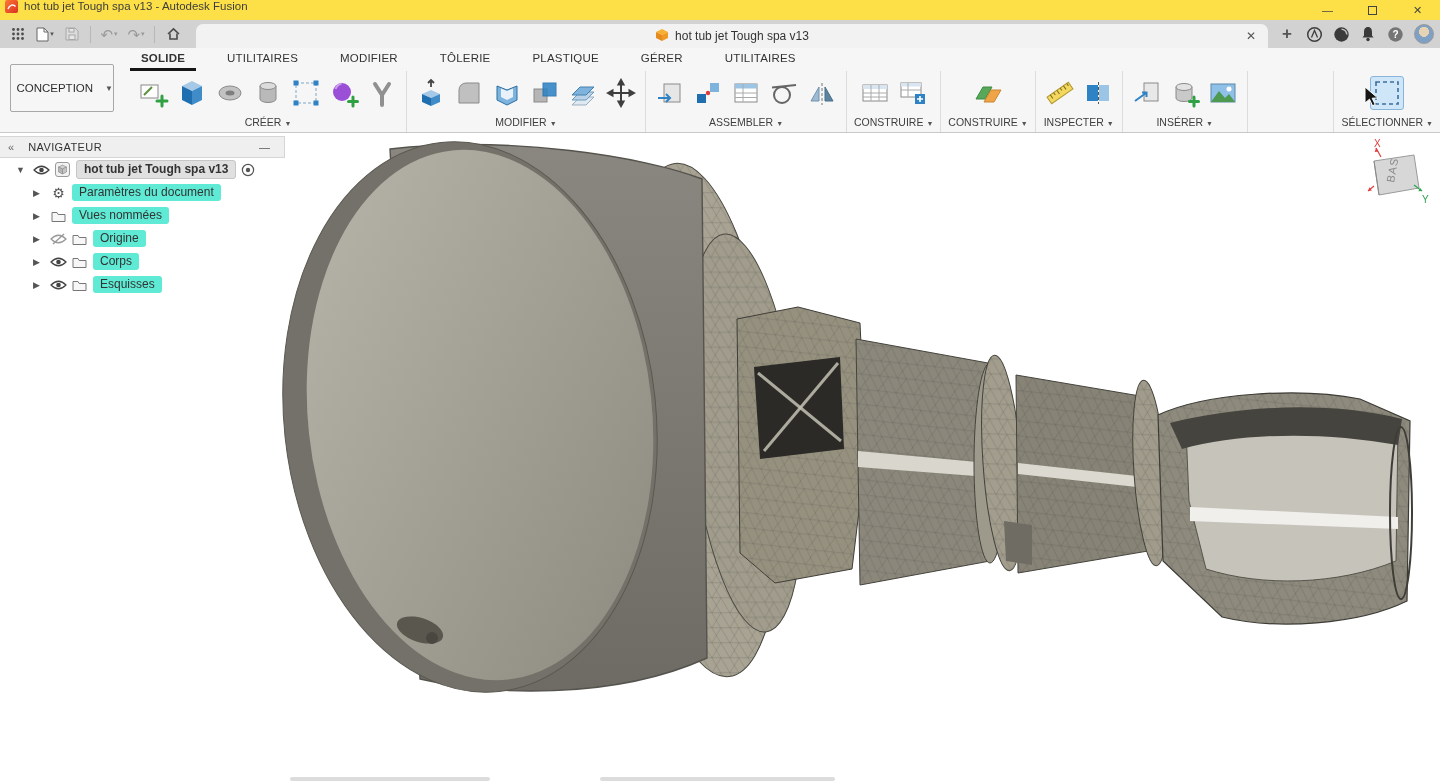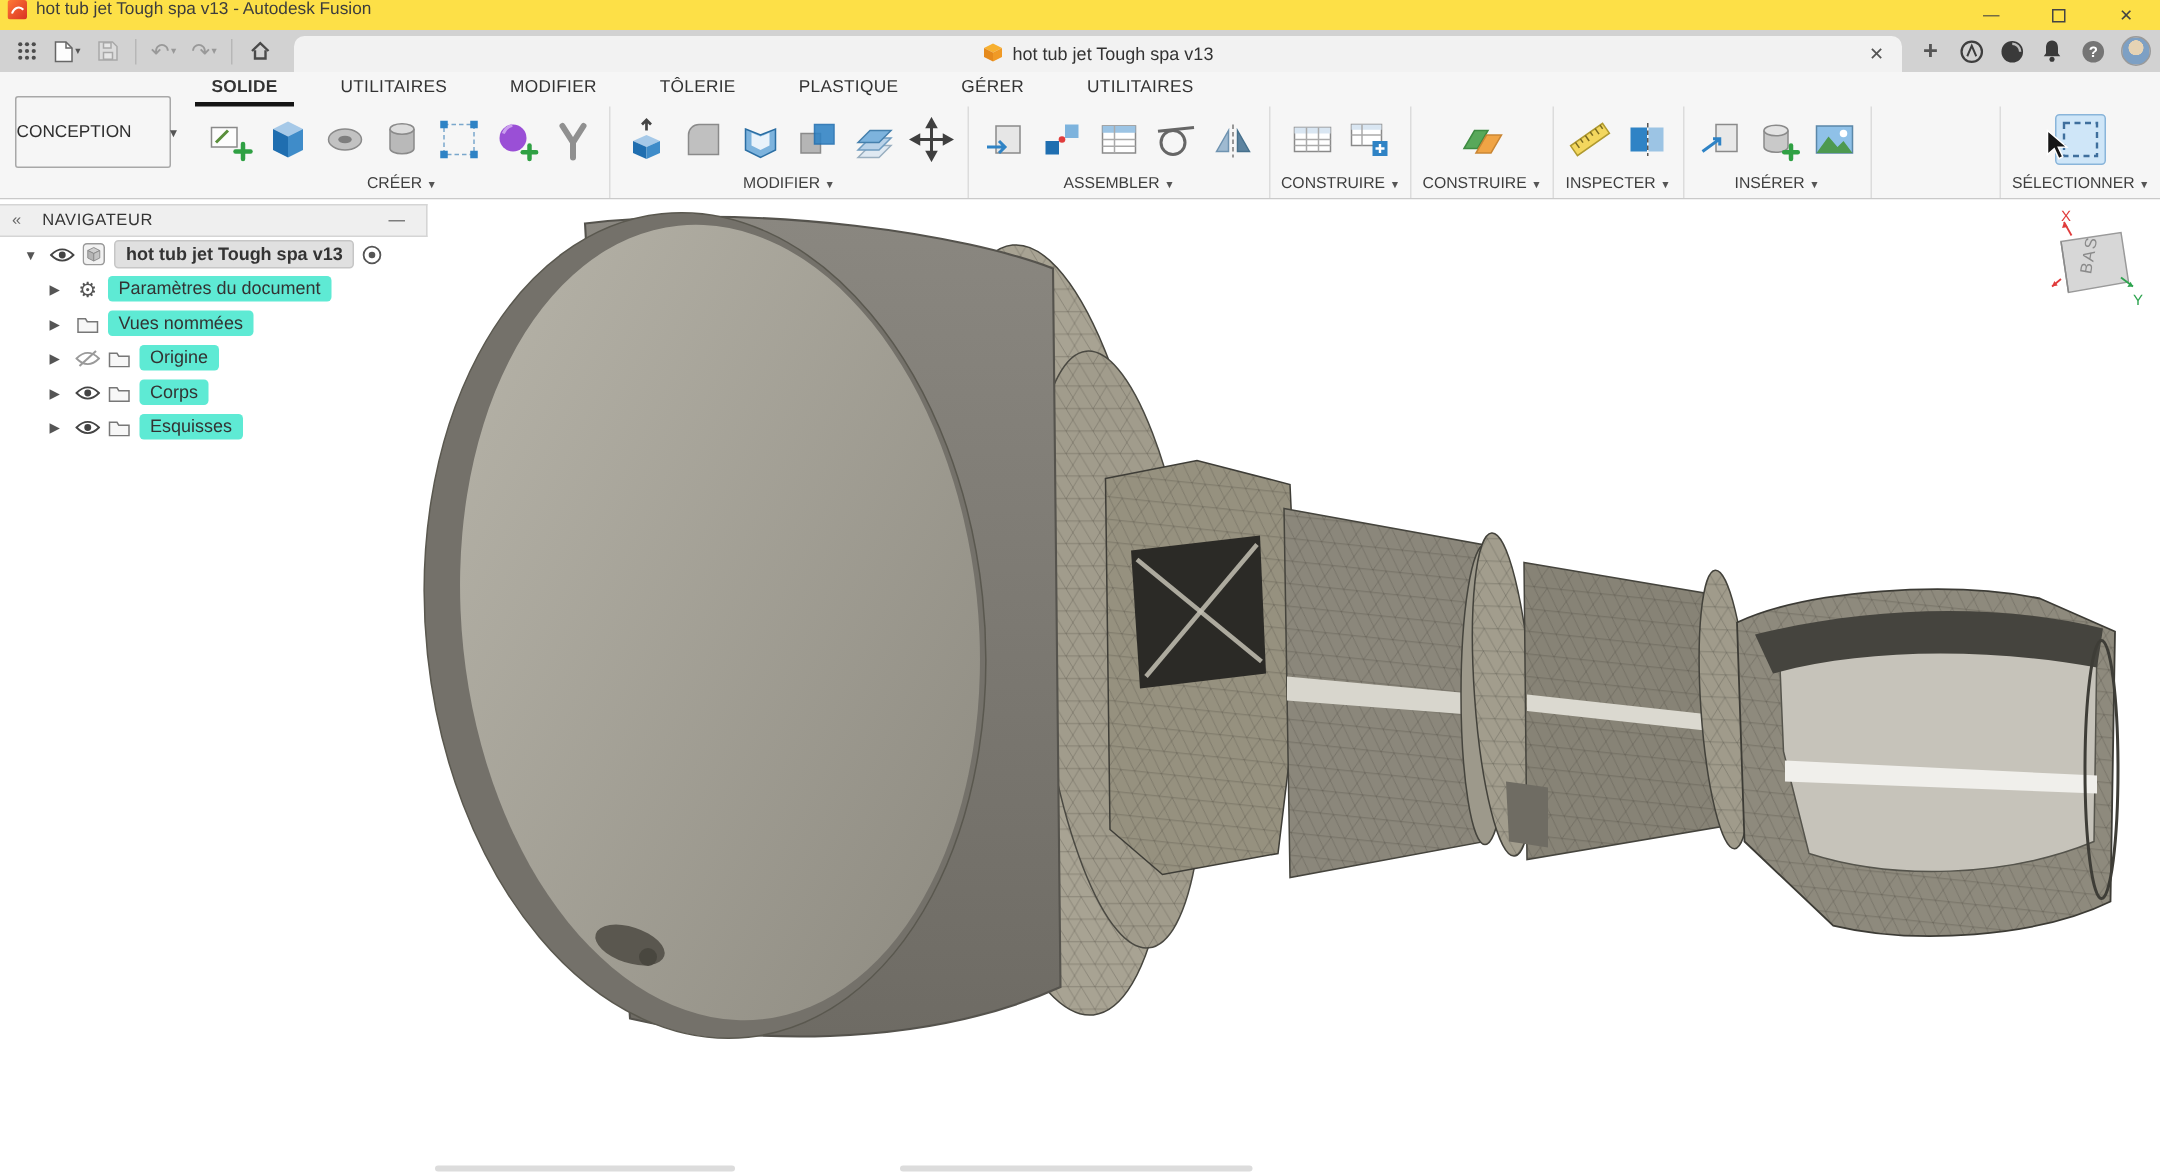--- a/index.html
+++ b/index.html
@@ -30,21 +30,21 @@
   .tab-close { position: absolute; right: 12px; color: #555; font-size: 12px; cursor: default; }
   .plus { font-size: 17px; color: #555; font-weight: bold; }
   .avatar { width: 20px; height: 20px; border-radius: 50%; margin-left: 4px;
     background: radial-gradient(circle at 50% 38%, #e6d3b4 0 34%, #7da0c4 36% 100%);
     border: 1px solid #9a9a9a; }
 
   
   .ribbon { height: 85px; background: #f6f6f6; border-bottom: 1px solid #c9c9c9; position: relative; }
   .workspace { position: absolute; left: 10px; top: 16px; width: 104px; height: 48px;
     border: 1px solid #a8a8a8; border-radius: 2px; background: #f6f6f6;
-    display: flex; align-items: center; justify-content: space-between; gap: 24px;
+    display: flex; align-items: center; justify-content: flex-end; gap: 12px;
     font-size: 11.5px; color: #2e2e2e; }
   .workspace .wcaret { font-size: 8px; color: #555; }
   .ribbon-tabs { margin-left: 130px; height: 23px; display: flex; align-items: stretch; gap: 20px; }
   .rtab { display: flex; align-items: center; padding: 0 11px; font-size: 11.5px;
     color: #333; border-bottom: 3px solid transparent; letter-spacing: .2px; }
   .rtab.active { font-weight: bold; border-bottom-color: #151515; }
   .ribbon-groups { margin-left: 130px; display: flex; height: 61px; }
   .rgroup { display: flex; flex-direction: column; border-right: 1px solid #dcdcdc; padding: 0 7px; }
   .rgroup.last { border-right: none; border-left: 1px solid #dcdcdc; }
   .ricons { flex: 1; display: flex; align-items: center; justify-content: center; gap: 4px; }

